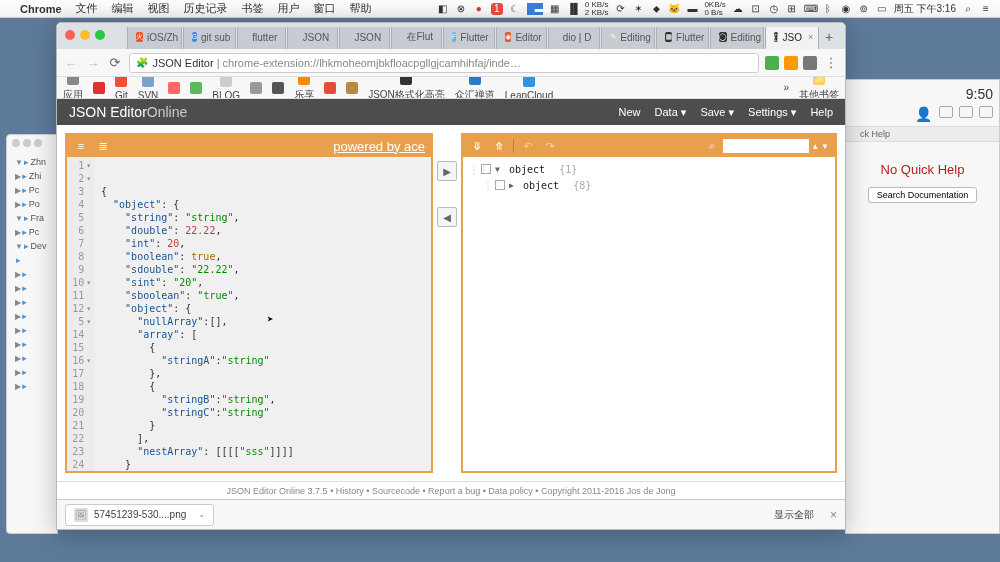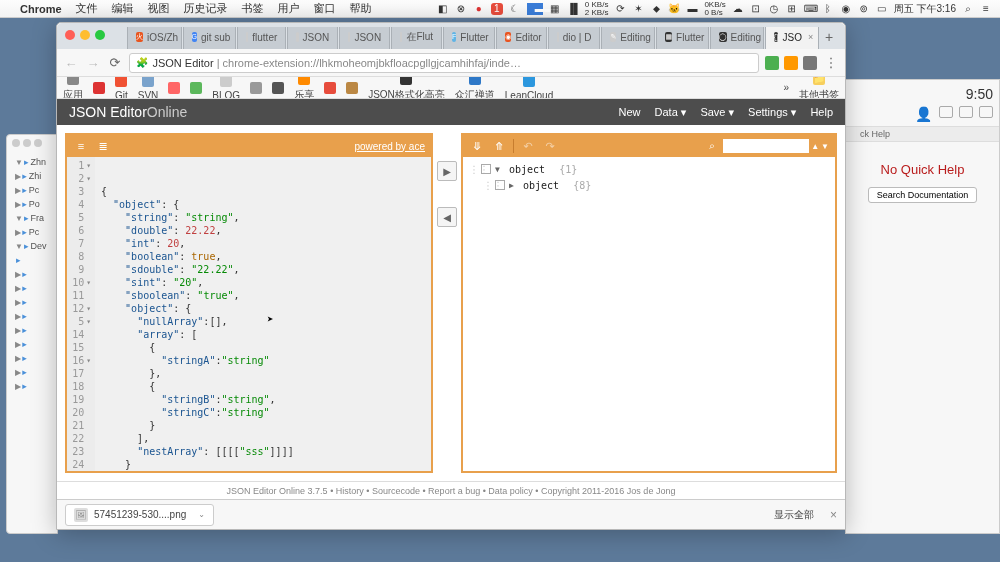--- a/index.html
+++ b/index.html
@@ -68,21 +68,21 @@
 .je-header .brand-light { font-weight: 300; color: #ccc; }
 .je-header .menu { margin-left: auto; display: flex; gap: 14px; font-size: 11px; }
 .je-header .menu span { cursor: pointer; }
 
 .je-body { flex: 1; display: flex; padding: 8px; gap: 0; background: #fff; overflow: hidden; }
 .je-panel { flex: 1; border: 2px solid #e8a04c; display: flex; flex-direction: column; }
 .je-panel.left { flex: 0 0 368px; }
 .je-panel.right { flex: 1; }
 .je-toolbar { height: 22px; background: #e8a04c; display: flex; align-items: center; padding: 0 6px; gap: 6px; }
 .je-tb-btn { width: 16px; height: 14px; display: flex; align-items: center; justify-content: center; color: #fff; font-size: 11px; }
-.je-powered { margin-left: auto; color: #fff; font-size: 10px; text-decoration: underline; }
+.je-powered { margin-left: auto; color: #fff; font-size: 13px; text-decoration: underline; }
 .je-search { margin-left: auto; display: flex; align-items: center; gap: 2px; }
 .je-search input { width: 86px; height: 14px; border: 1px solid #fff; background: #fff; font-size: 9px; padding: 0 14px 0 3px; }
 .je-search-wrap { position: relative; }
 .je-search-wrap .mag { position: absolute; left: -14px; top: 1px; color: #fff; font-size: 10px; }
 .je-dd { color: #fff; font-size: 8px; }
 
 .je-code-area { flex: 1; display: flex; background: #f0f0f0; font-family: Menlo, Consolas, monospace; font-size: 10px; overflow: hidden; }
 .je-gutter { width: 28px; background: #ececec; color: #999; text-align: right; padding: 2px 4px 2px 0; line-height: 13px; }
 .je-gutter .gl { display: flex; justify-content: flex-end; gap: 2px; }
 .je-gutter .fold { color: #888; font-size: 8px; }

